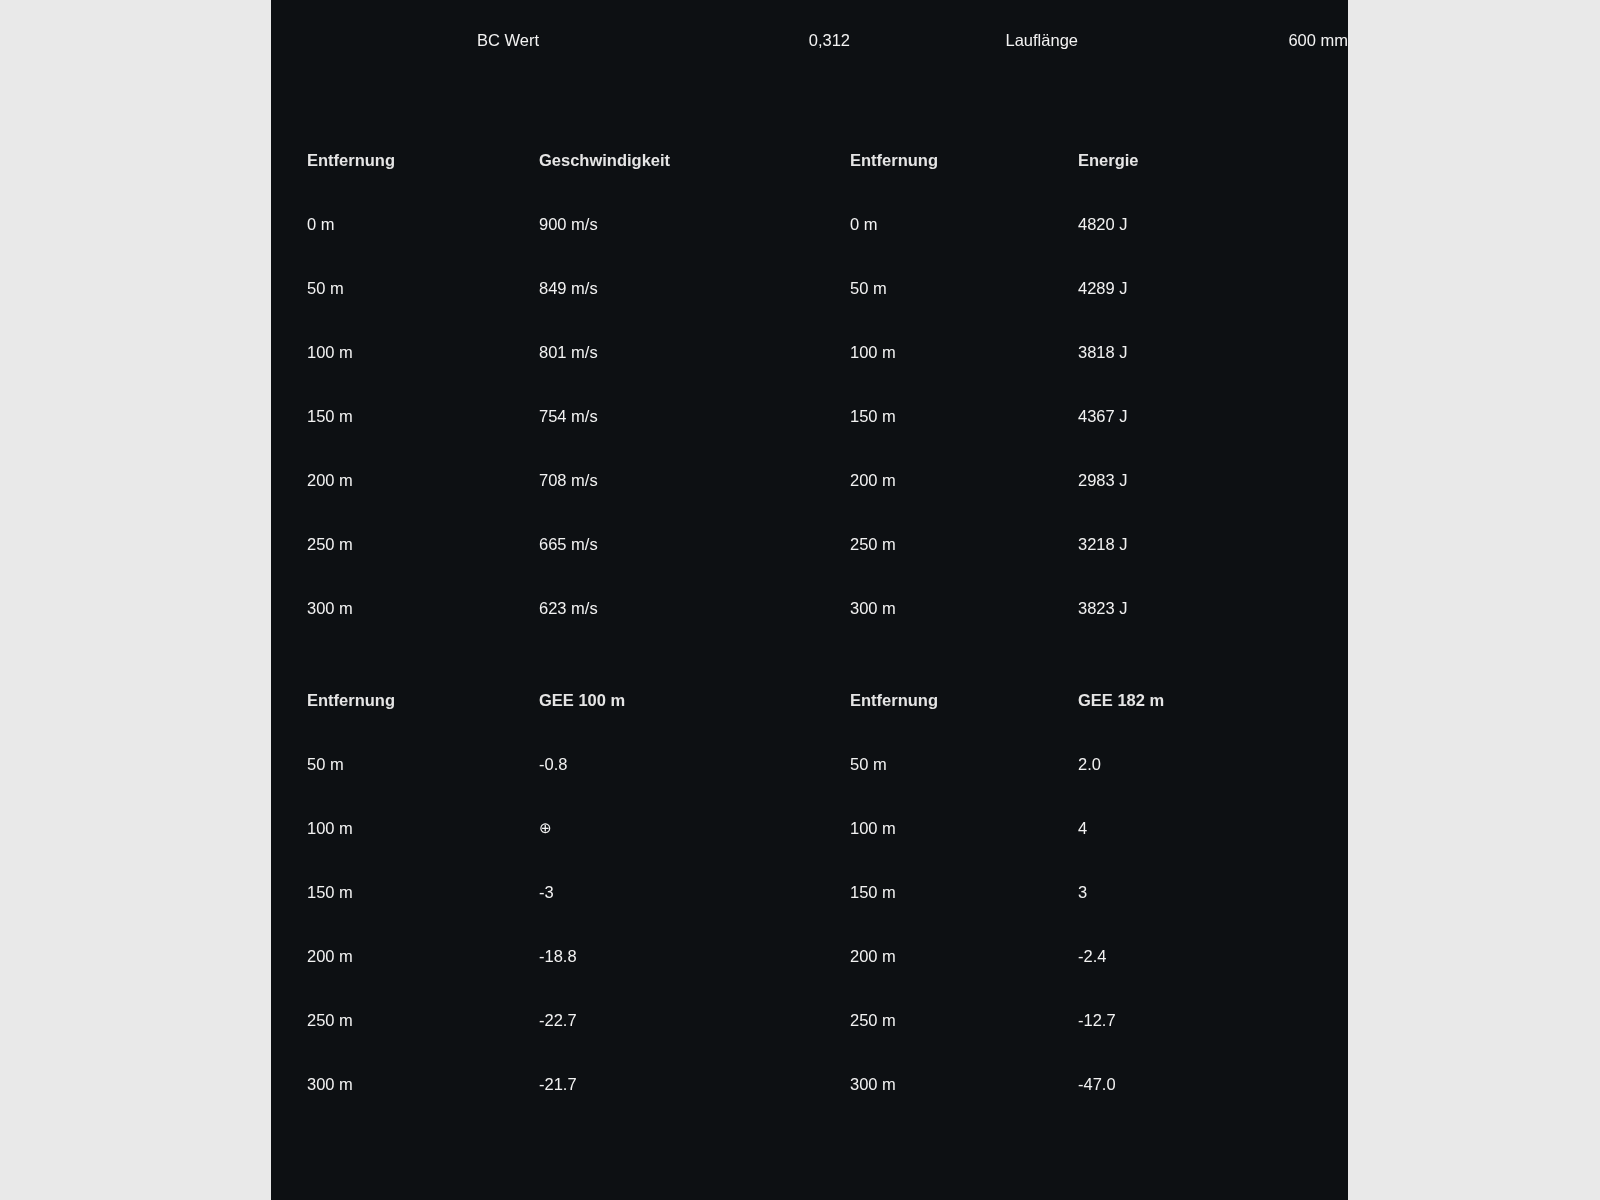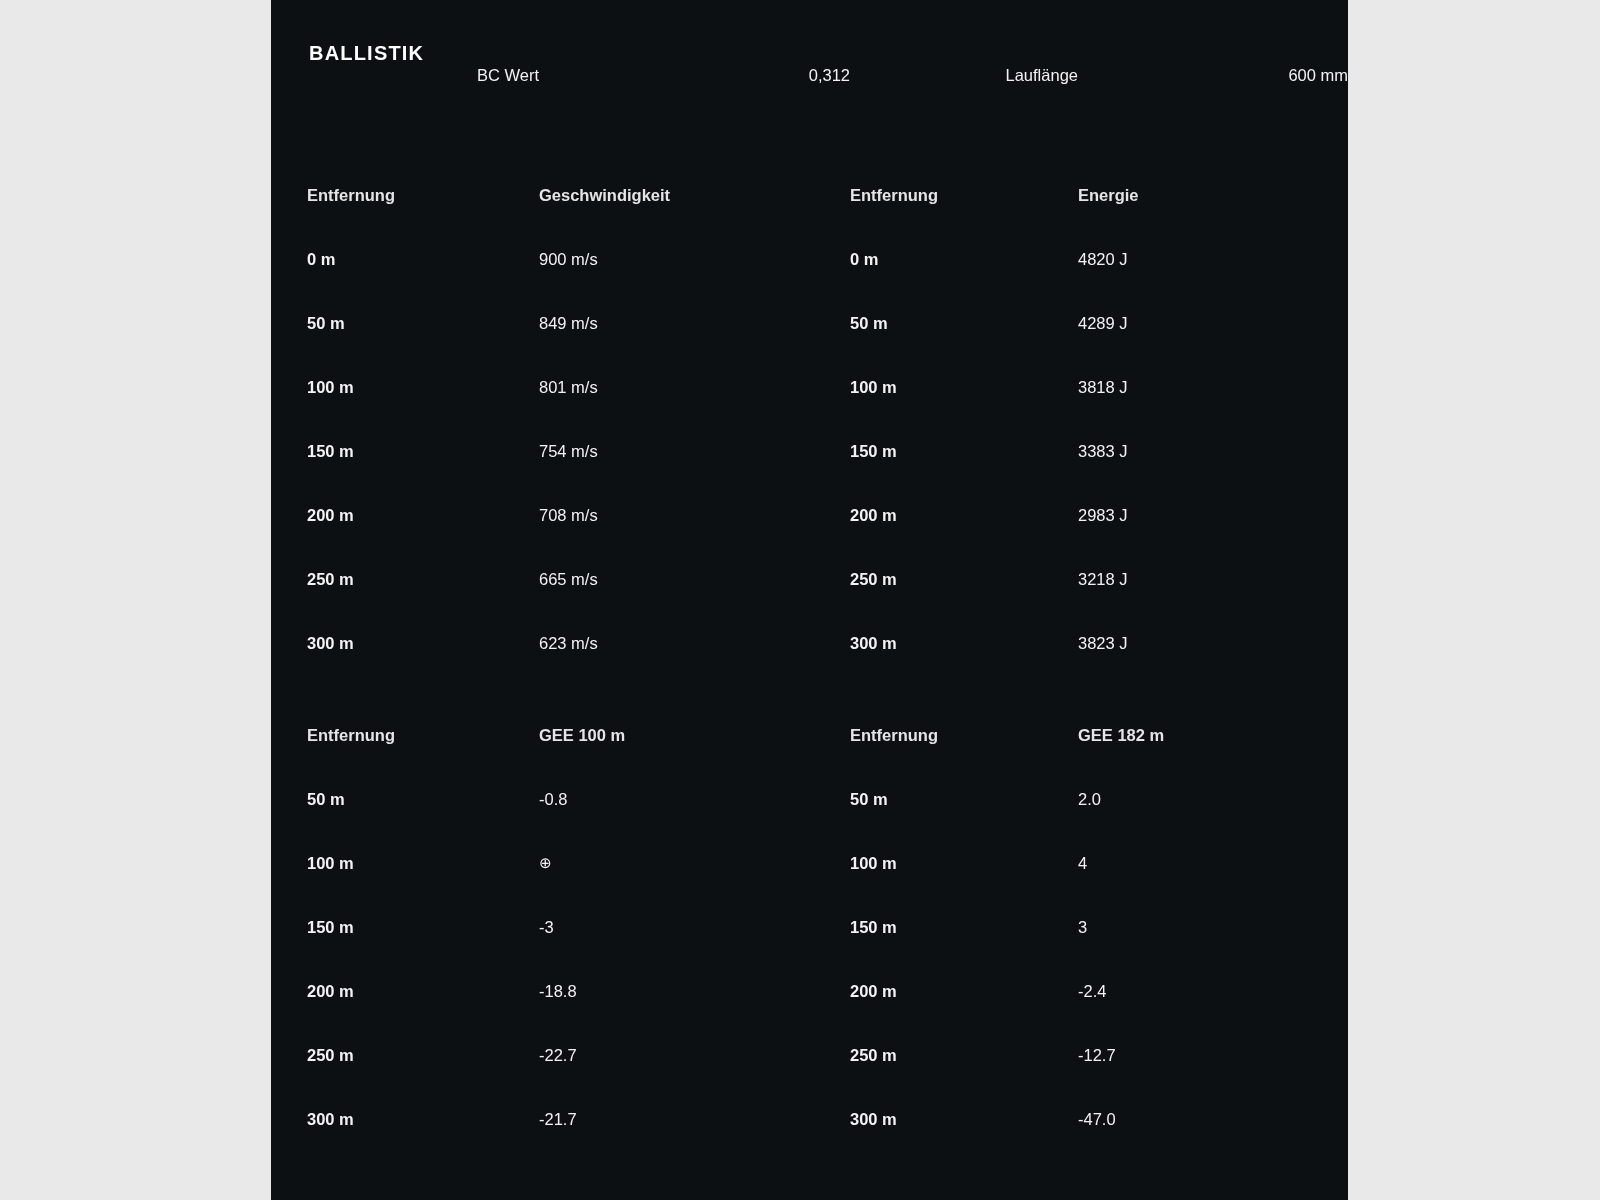--- a/index.html
+++ b/index.html
@@ -52,39 +52,38 @@
   .row { height: 64px; }
   .row-first { height: 92px; text-align: right; }
 
   .cell {
     color: #f2f2f2;
     font-size: 16.5px;
     line-height: 20px;
     padding-left: 2px;
     white-space: nowrap;
   }
-  .bold { font-weight: bold; margin-left: 12px; }
+  .bold { font-weight: normal; margin-left: 12px; }
   .norm { font-weight: normal; }
   .hdr {
     font-weight: bold;
     color: #e5e5e5;
   }
   .spacer-row td { height: 28px; }
   .crosshair {
     font-size: 15px;
     color: #f2f2f2;
   }
 </style>
 </head>
 <body>
 
 <div class="page">
   <div class="panel">
 
-    <div class="section-title">BALLISTIK</div>
 
     <table class="bal">
       <colgroup>
         <col class="col-a">
           <col class="col-b">
           <col class="col-c">
           <col class="col-d">
       </colgroup>
       <tbody>
         <tr class="row-first">
@@ -120,21 +119,21 @@
         <tr class="row">
           <td class="cell bold">100 m</td>
           <td class="cell norm">801 m/s</td>
           <td class="cell bold">100 m</td>
           <td class="cell norm">3818 J</td>
         </tr>
         <tr class="row">
           <td class="cell bold">150 m</td>
           <td class="cell norm">754 m/s</td>
           <td class="cell bold">150 m</td>
-          <td class="cell norm">3383 J</td>
+          <td class="cell norm">4367 J</td>
         </tr>
         <tr class="row">
           <td class="cell bold">200 m</td>
           <td class="cell norm">708 m/s</td>
           <td class="cell bold">200 m</td>
           <td class="cell norm">2983 J</td>
         </tr>
         <tr class="row">
           <td class="cell bold">250 m</td>
           <td class="cell norm">665 m/s</td>

